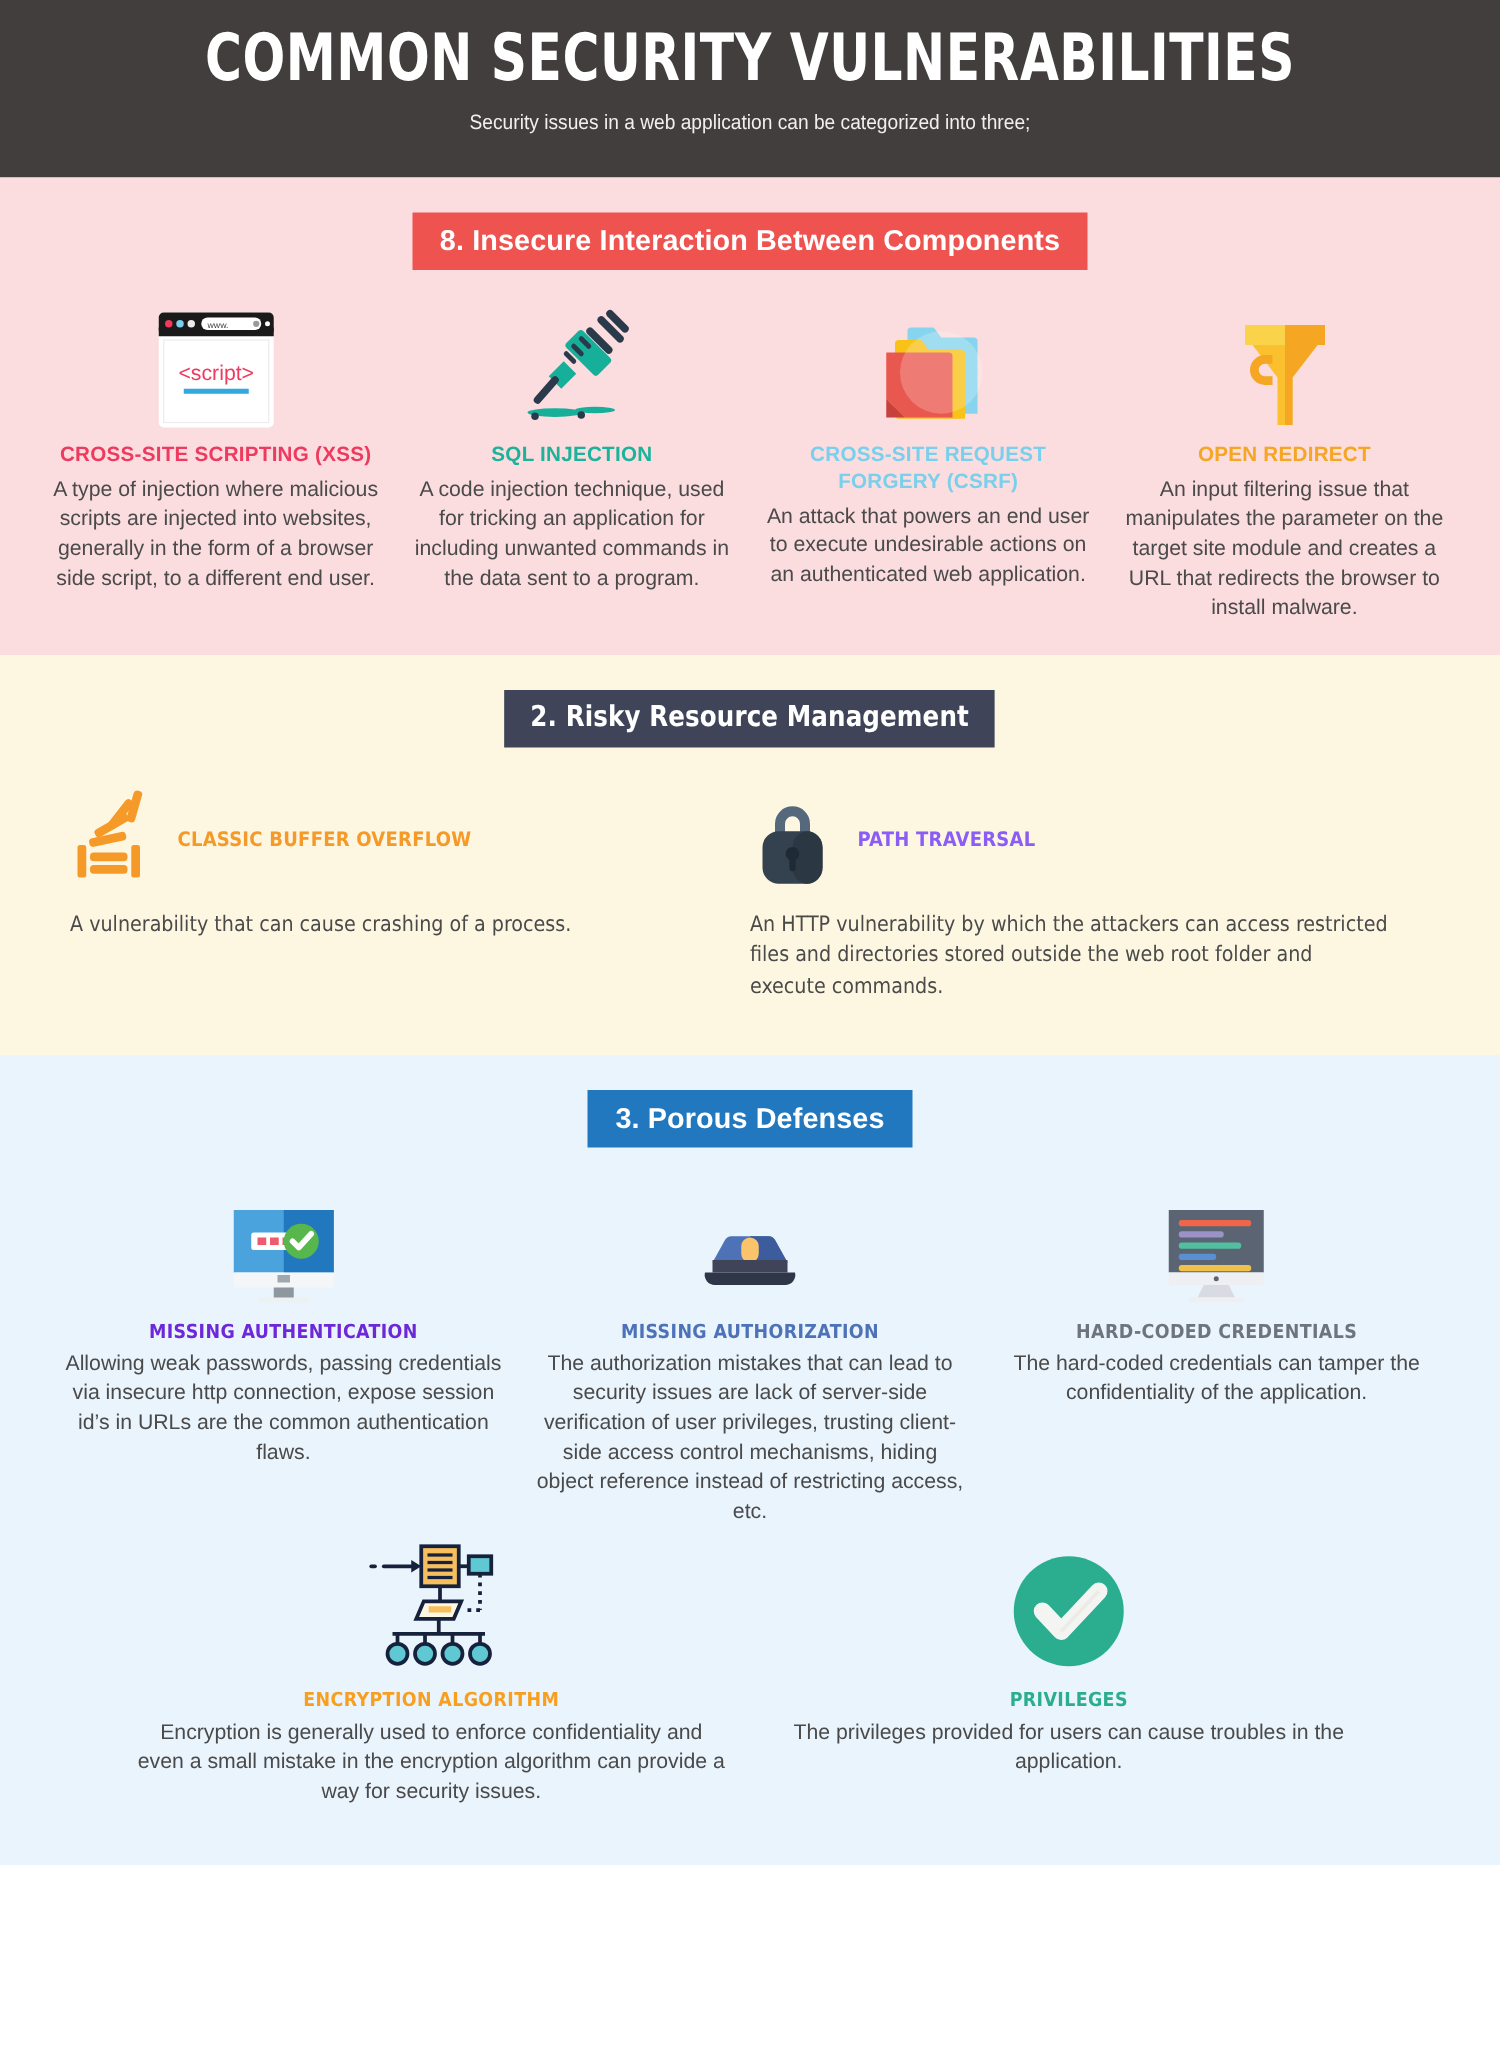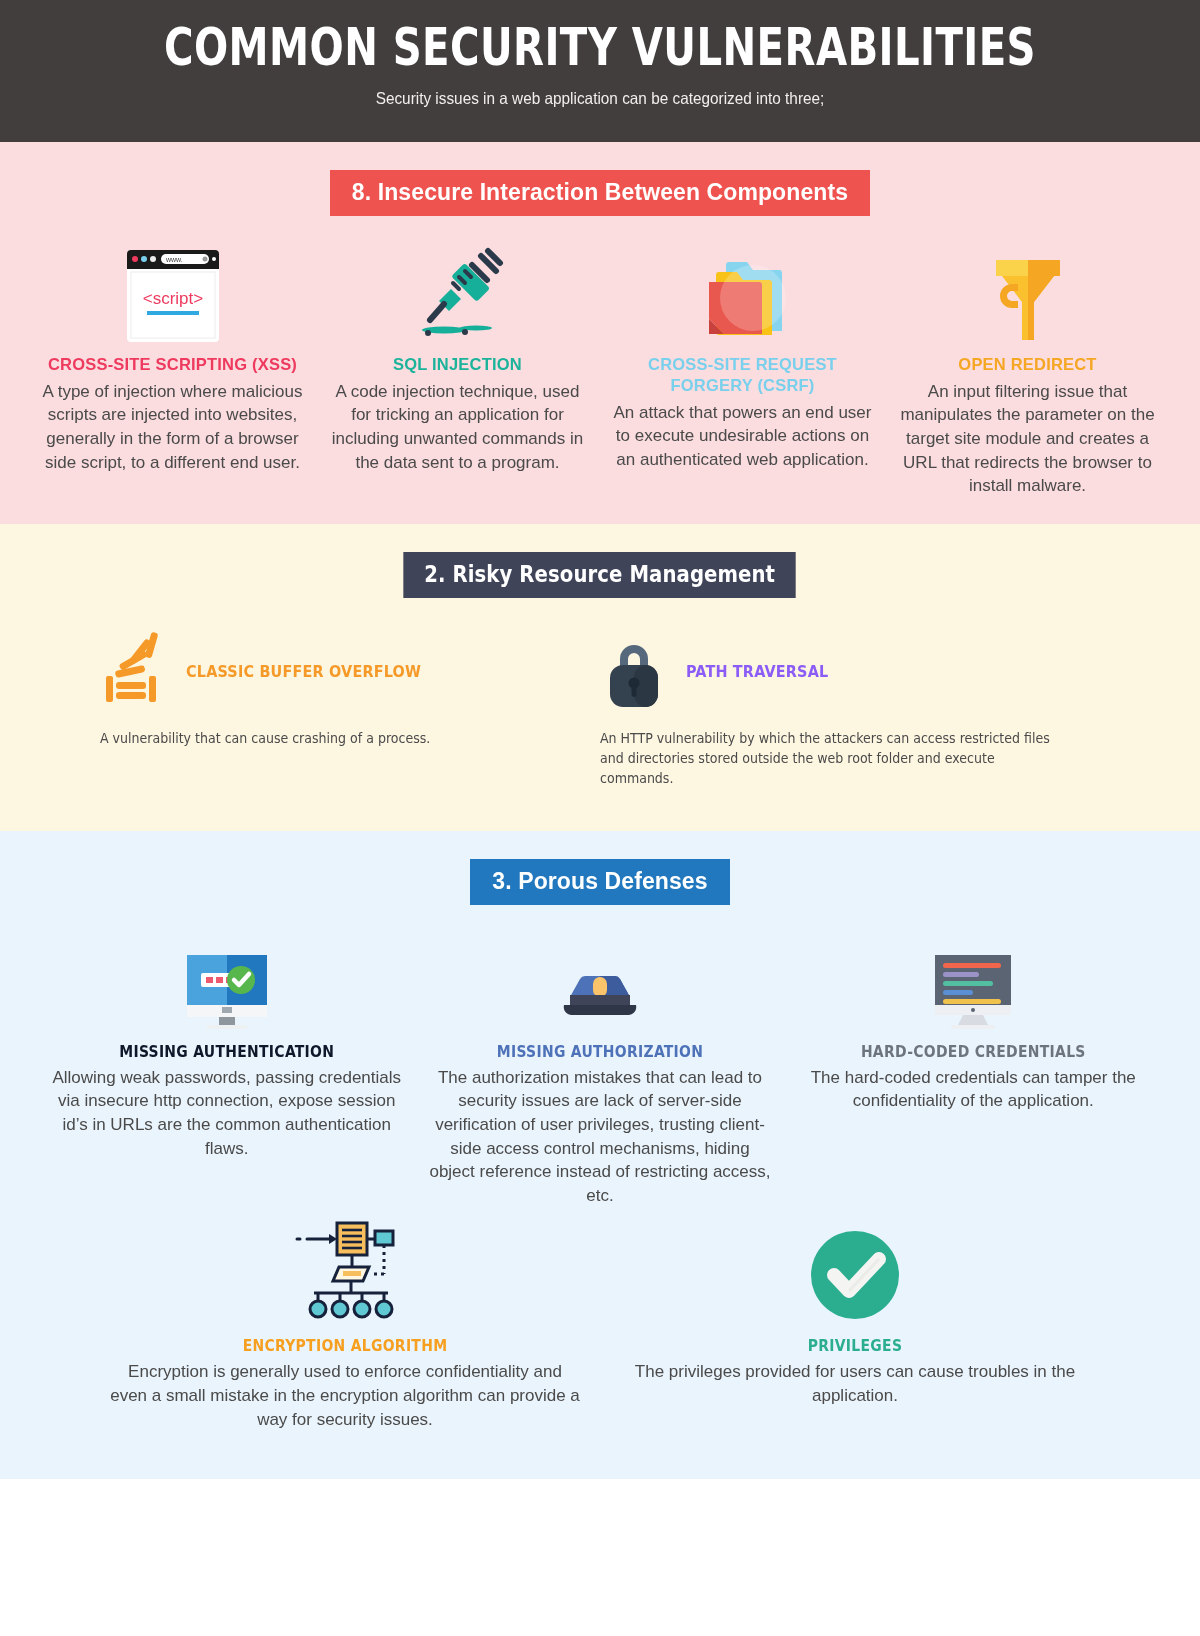--- a/index.html
+++ b/index.html
@@ -78,27 +78,27 @@
     line-height: 1.28;
   }
   .card-body {
     margin-top: 5px;
     font-size: 17px;
     line-height: 1.39;
     color: #4A4A4A;
   }
 
   
-  .s2row { display:flex; justify-content:flex-start; margin-top: 38px; padding: 0 100px; }
+  .s2row { display:flex; justify-content:flex-start; margin-top: 38px; padding: 0 56px; }
   .s2col { width: 50%; padding-right: 30px; }
   .s2head { display:flex; align-items:center; gap: 18px; }
   .s2icon { width: 68px; height: 72px; flex: 0 0 68px; display:flex; align-items:center; justify-content:center; }
   .s2title { font-size: 16px; font-weight: bold; letter-spacing: 0.2px;
     font-family: "Liberation Sans Narrow","DejaVu Sans Condensed","Liberation Sans",sans-serif; }
-  .s2body { margin-top: 20px; font-size: 14px; line-height: 1.45; color: #4A4A4A;
+  .s2body { margin-top: 20px; font-size: 17px; line-height: 1.45; color: #4A4A4A;
     font-family: "Liberation Sans Narrow","DejaVu Sans Condensed","Liberation Sans",sans-serif; }
 
   
   .cards-3 { margin-top: 24px; padding: 0 40px; align-items: flex-start; }
   .cards-3 .card { width: 33.33%; }
   .cards-2 { margin-top: 4px; padding: 0 90px; align-items: flex-start; }
   .cards-2 .card { width: 50%; padding: 0 20px; }
   .s3title { font-size: 15.5px; font-weight: bold; letter-spacing: 0.3px;
     font-family: "Liberation Sans Narrow","DejaVu Sans Condensed","Liberation Sans",sans-serif; }
 
@@ -266,21 +266,21 @@
           <rect x="42" y="66" width="16" height="10" fill="#8E979D"></rect>
           <rect x="30" y="74" width="40" height="4" fill="#EEF1F2"></rect>
           <rect x="24" y="22" width="38" height="14" rx="2" fill="#FFFFFF"></rect>
           <rect x="29" y="26" width="7" height="6" fill="#EF5B6E"></rect>
           <rect x="39" y="26" width="7" height="6" fill="#EF5B6E"></rect>
           <rect x="49" y="26" width="7" height="6" fill="#EF5B6E"></rect>
           <circle cx="64" cy="29" r="14" fill="#57B74D"></circle>
           <path d="M57 29 l5 5 10 -11" stroke="#ffffff" stroke-width="4.5" fill="none" stroke-linecap="round" stroke-linejoin="round"></path>
         </svg>
       </div>
-      <div class="s3title" style="margin-top:12px;color:#0f172a">MISSING AUTHENTICATION</div>
+      <div class="s3title" style="margin-top:12px;color:#6d28d9">MISSING AUTHENTICATION</div>
       <div class="card-body">Allowing weak passwords, passing credentials via insecure http connection, expose session id’s in URLs are the common authentication flaws.</div>
     </div>
 
     <div class="card">
       <div class="icon-box">
         <svg class="ico" width="100" height="76" viewBox="0 0 100 76">
           <path d="M20 42 l10 -18 a6 6 0 0 1 5 -3 h30 a6 6 0 0 1 5 3 l10 18 z" fill="#4E72B8"></path>
           <path d="M50 21 h15 a6 6 0 0 1 5 3 l10 18 h-30 z" fill="#3D5C9E"></path>
           <rect x="43" y="22" width="14" height="20" rx="7" fill="#FBC46A"></rect>
           <rect x="20" y="40" width="60" height="10" fill="#3F4458"></rect>

